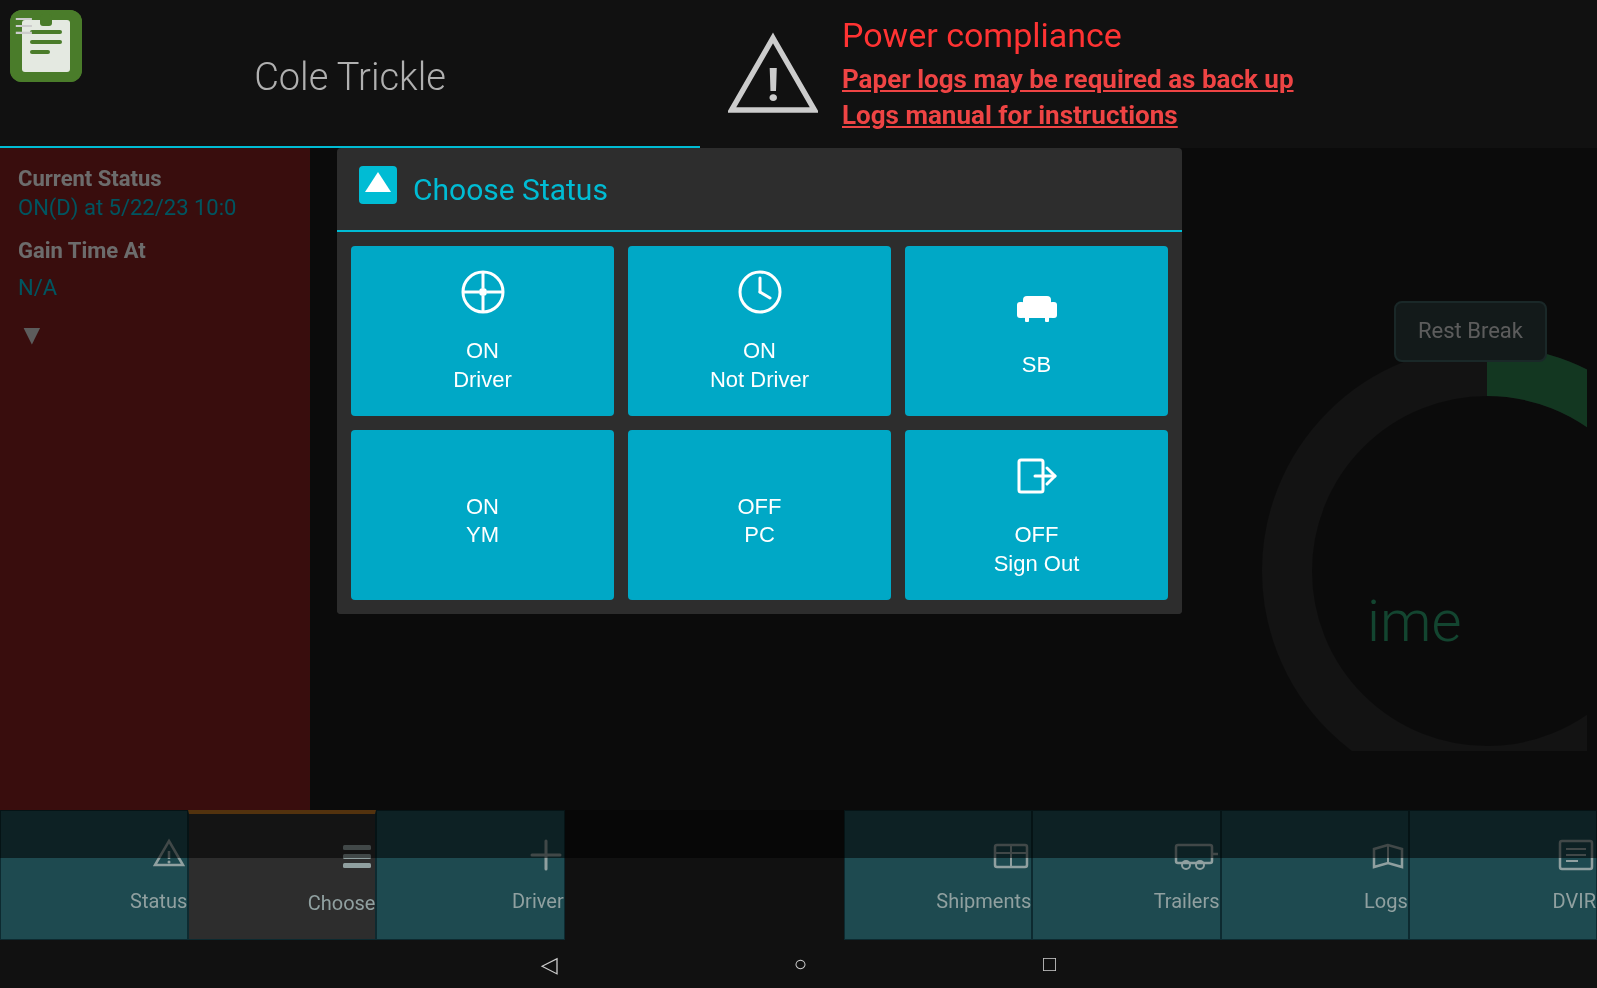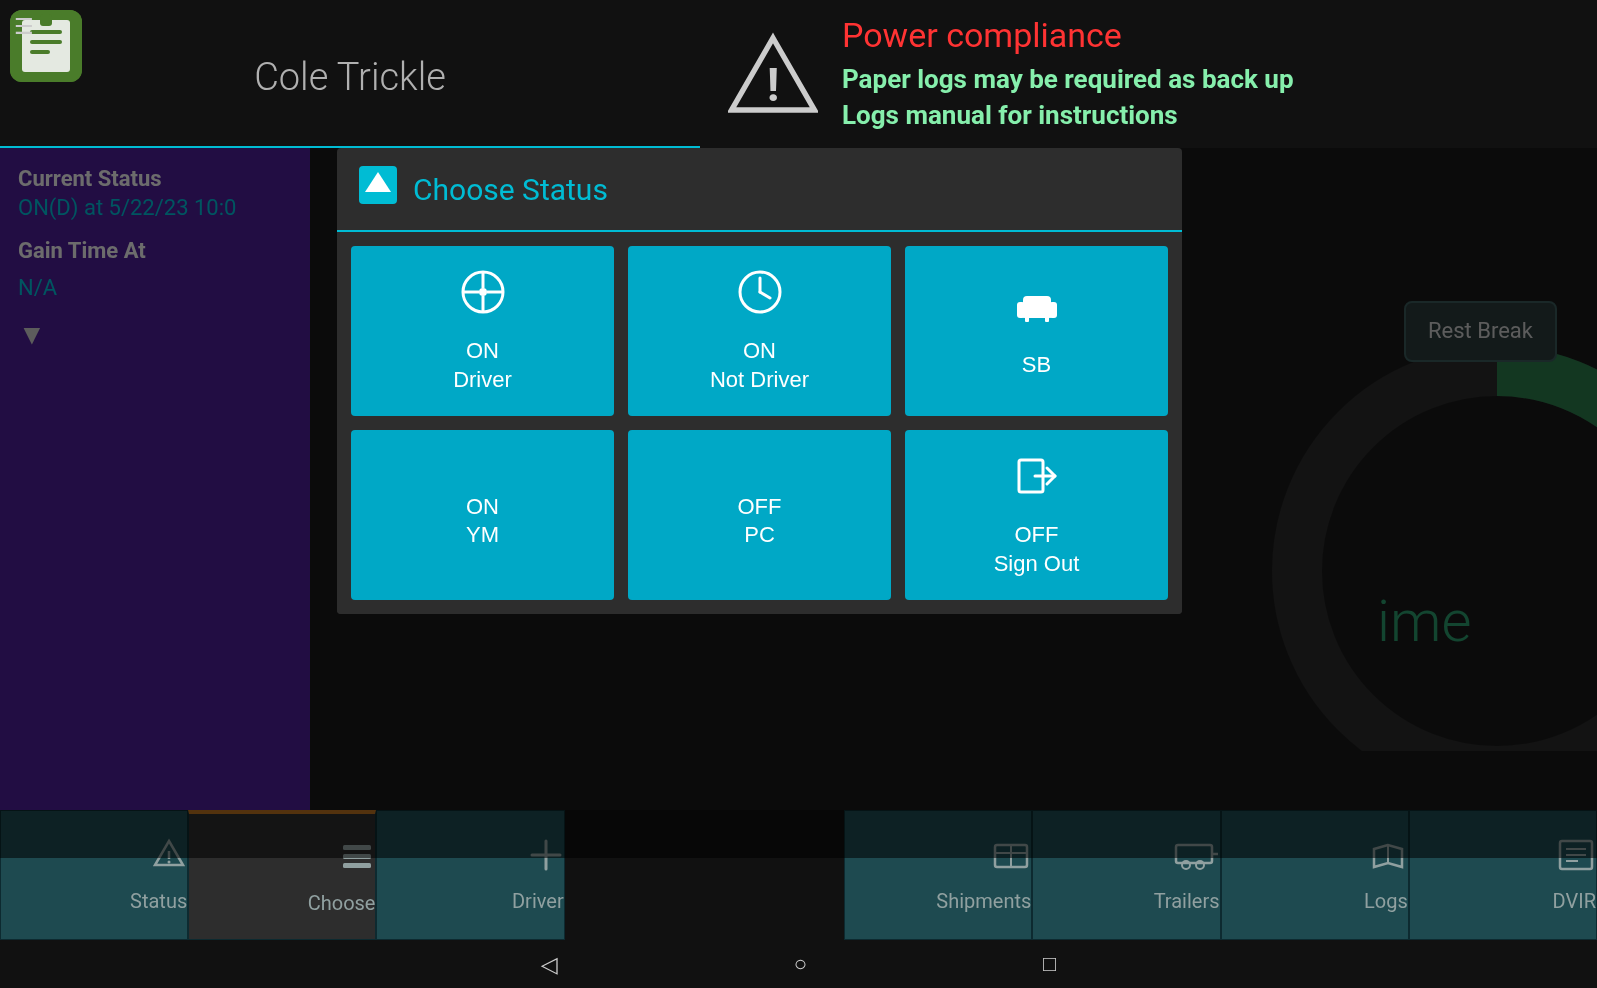--- a/index.html
+++ b/index.html
@@ -82,34 +82,35 @@
       gap: 6px;
     }
 
     #warning-title {
       color: #ff3333;
       font-size: 34px;
       font-weight: normal;
     }
 
     #warning-body {
-      color: #86efac;
+      color: #ef4444;
       font-size: 26px;
       font-weight: bold;
       line-height: 1.4;
+      text-decoration: underline;
     }
 
     
     #left-panel {
       position: absolute;
       top: 148px;
       left: 0;
       width: 310px;
       bottom: 130px;
-      background: #4c1d95;
+      background: #7f1d1d;
       padding: 18px;
     }
 
     #current-status-label {
       color: #f0f0f0;
       font-size: 22px;
       font-weight: bold;
       margin-bottom: 4px;
     }
 
@@ -140,21 +141,21 @@
 
     
     #gauge-area {
       position: absolute;
       top: 164px;
       right: 0;
       width: 500px;
       bottom: 130px;
       display: flex;
       align-items: center;
-      justify-content: flex-end;
+      justify-content: center;
       overflow: hidden;
     }
 
     #gauge-container {
       position: relative;
       width: 480px;
       height: 480px;
     }
 
     #gauge-svg {

